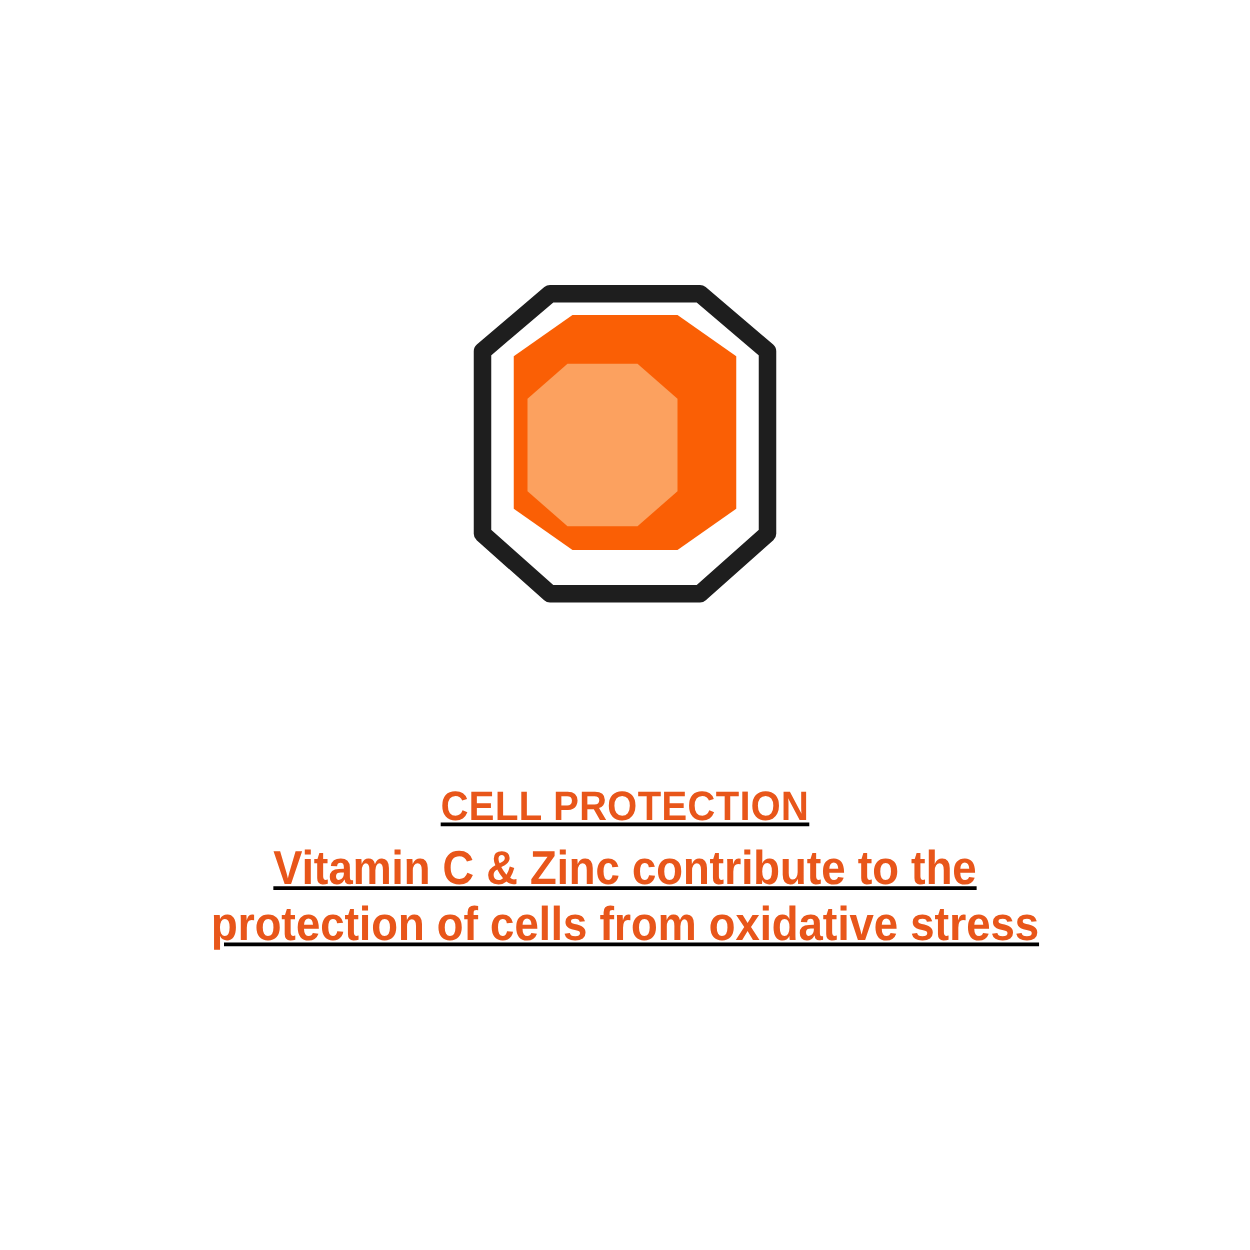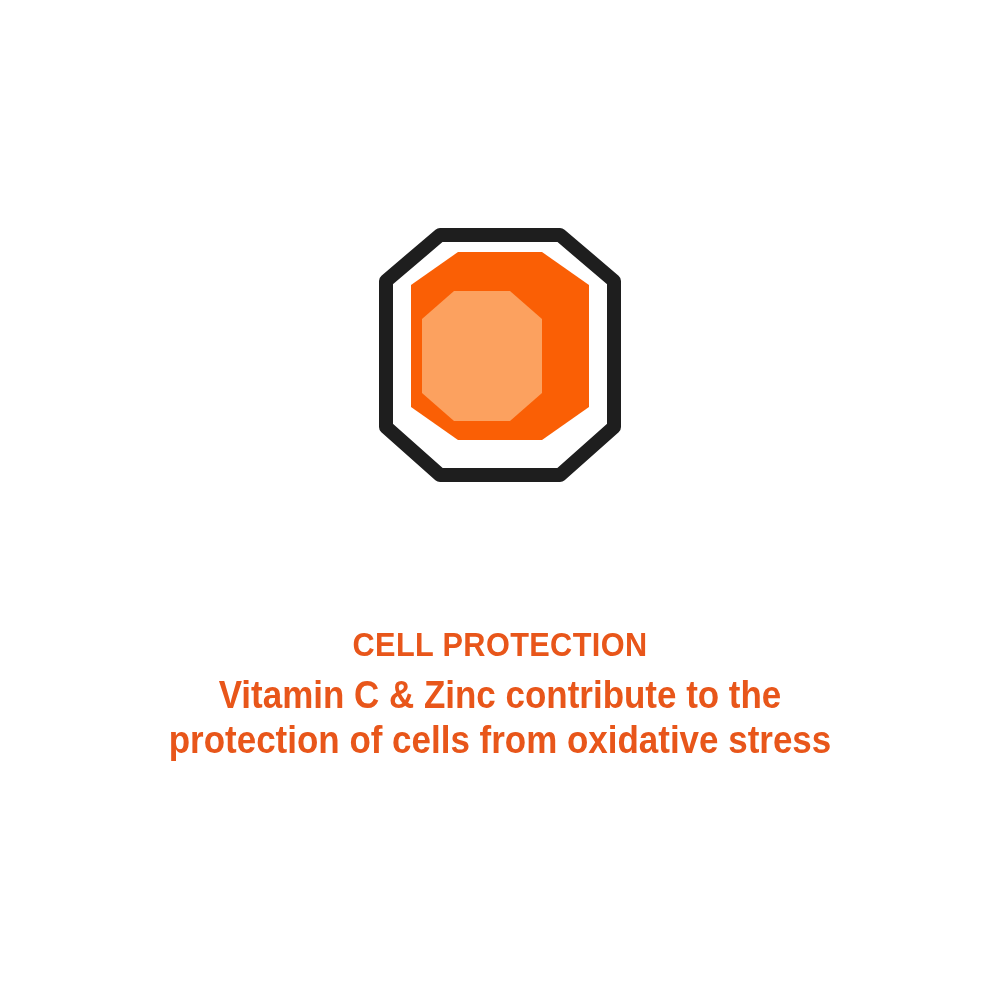--- a/index.html
+++ b/index.html
@@ -40,20 +40,21 @@
     display: block;
   }
 
   
   .text-block {
     position: absolute;
     left: 0;
     top: 625px;
     width: 1000px;
     text-align: center;
+    text-decoration: underline;
   }
 
   .benefit-title {
     margin: 0;
     padding: 0;
     font-family: "Liberation Sans", sans-serif;
     font-weight: bold;
     font-size: 33px;
     line-height: 40px;
     letter-spacing: 0.4px;

